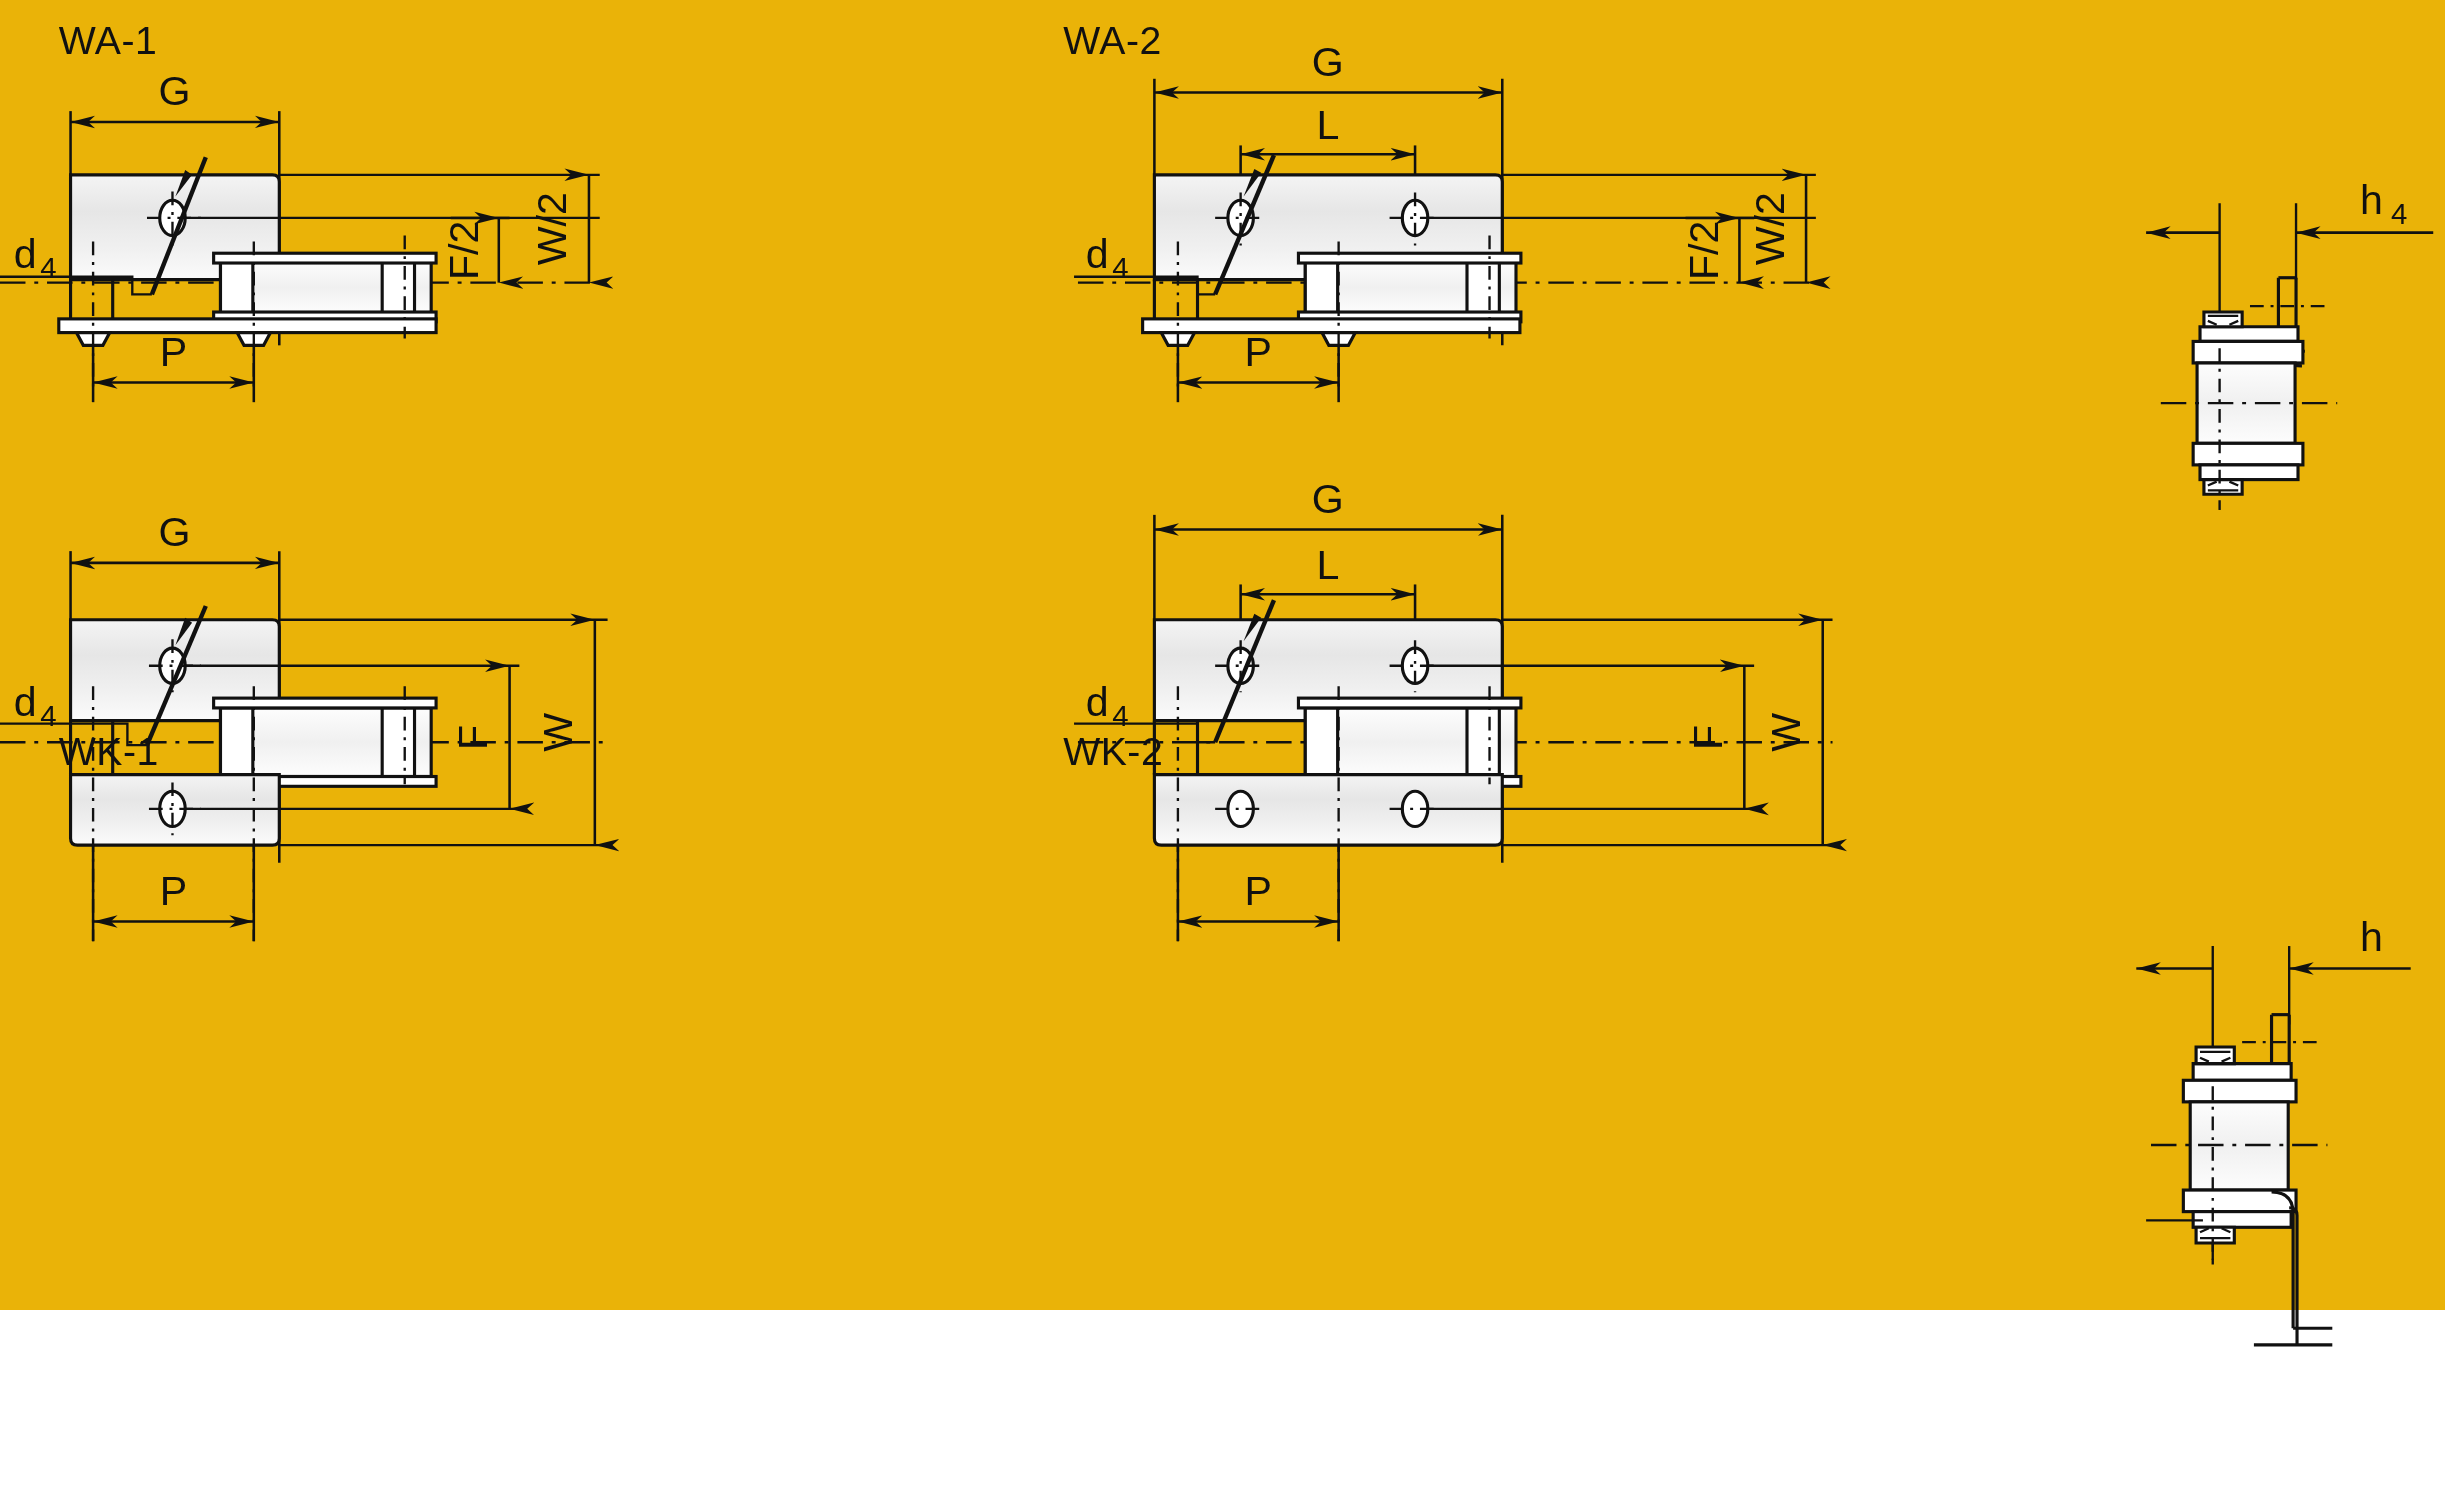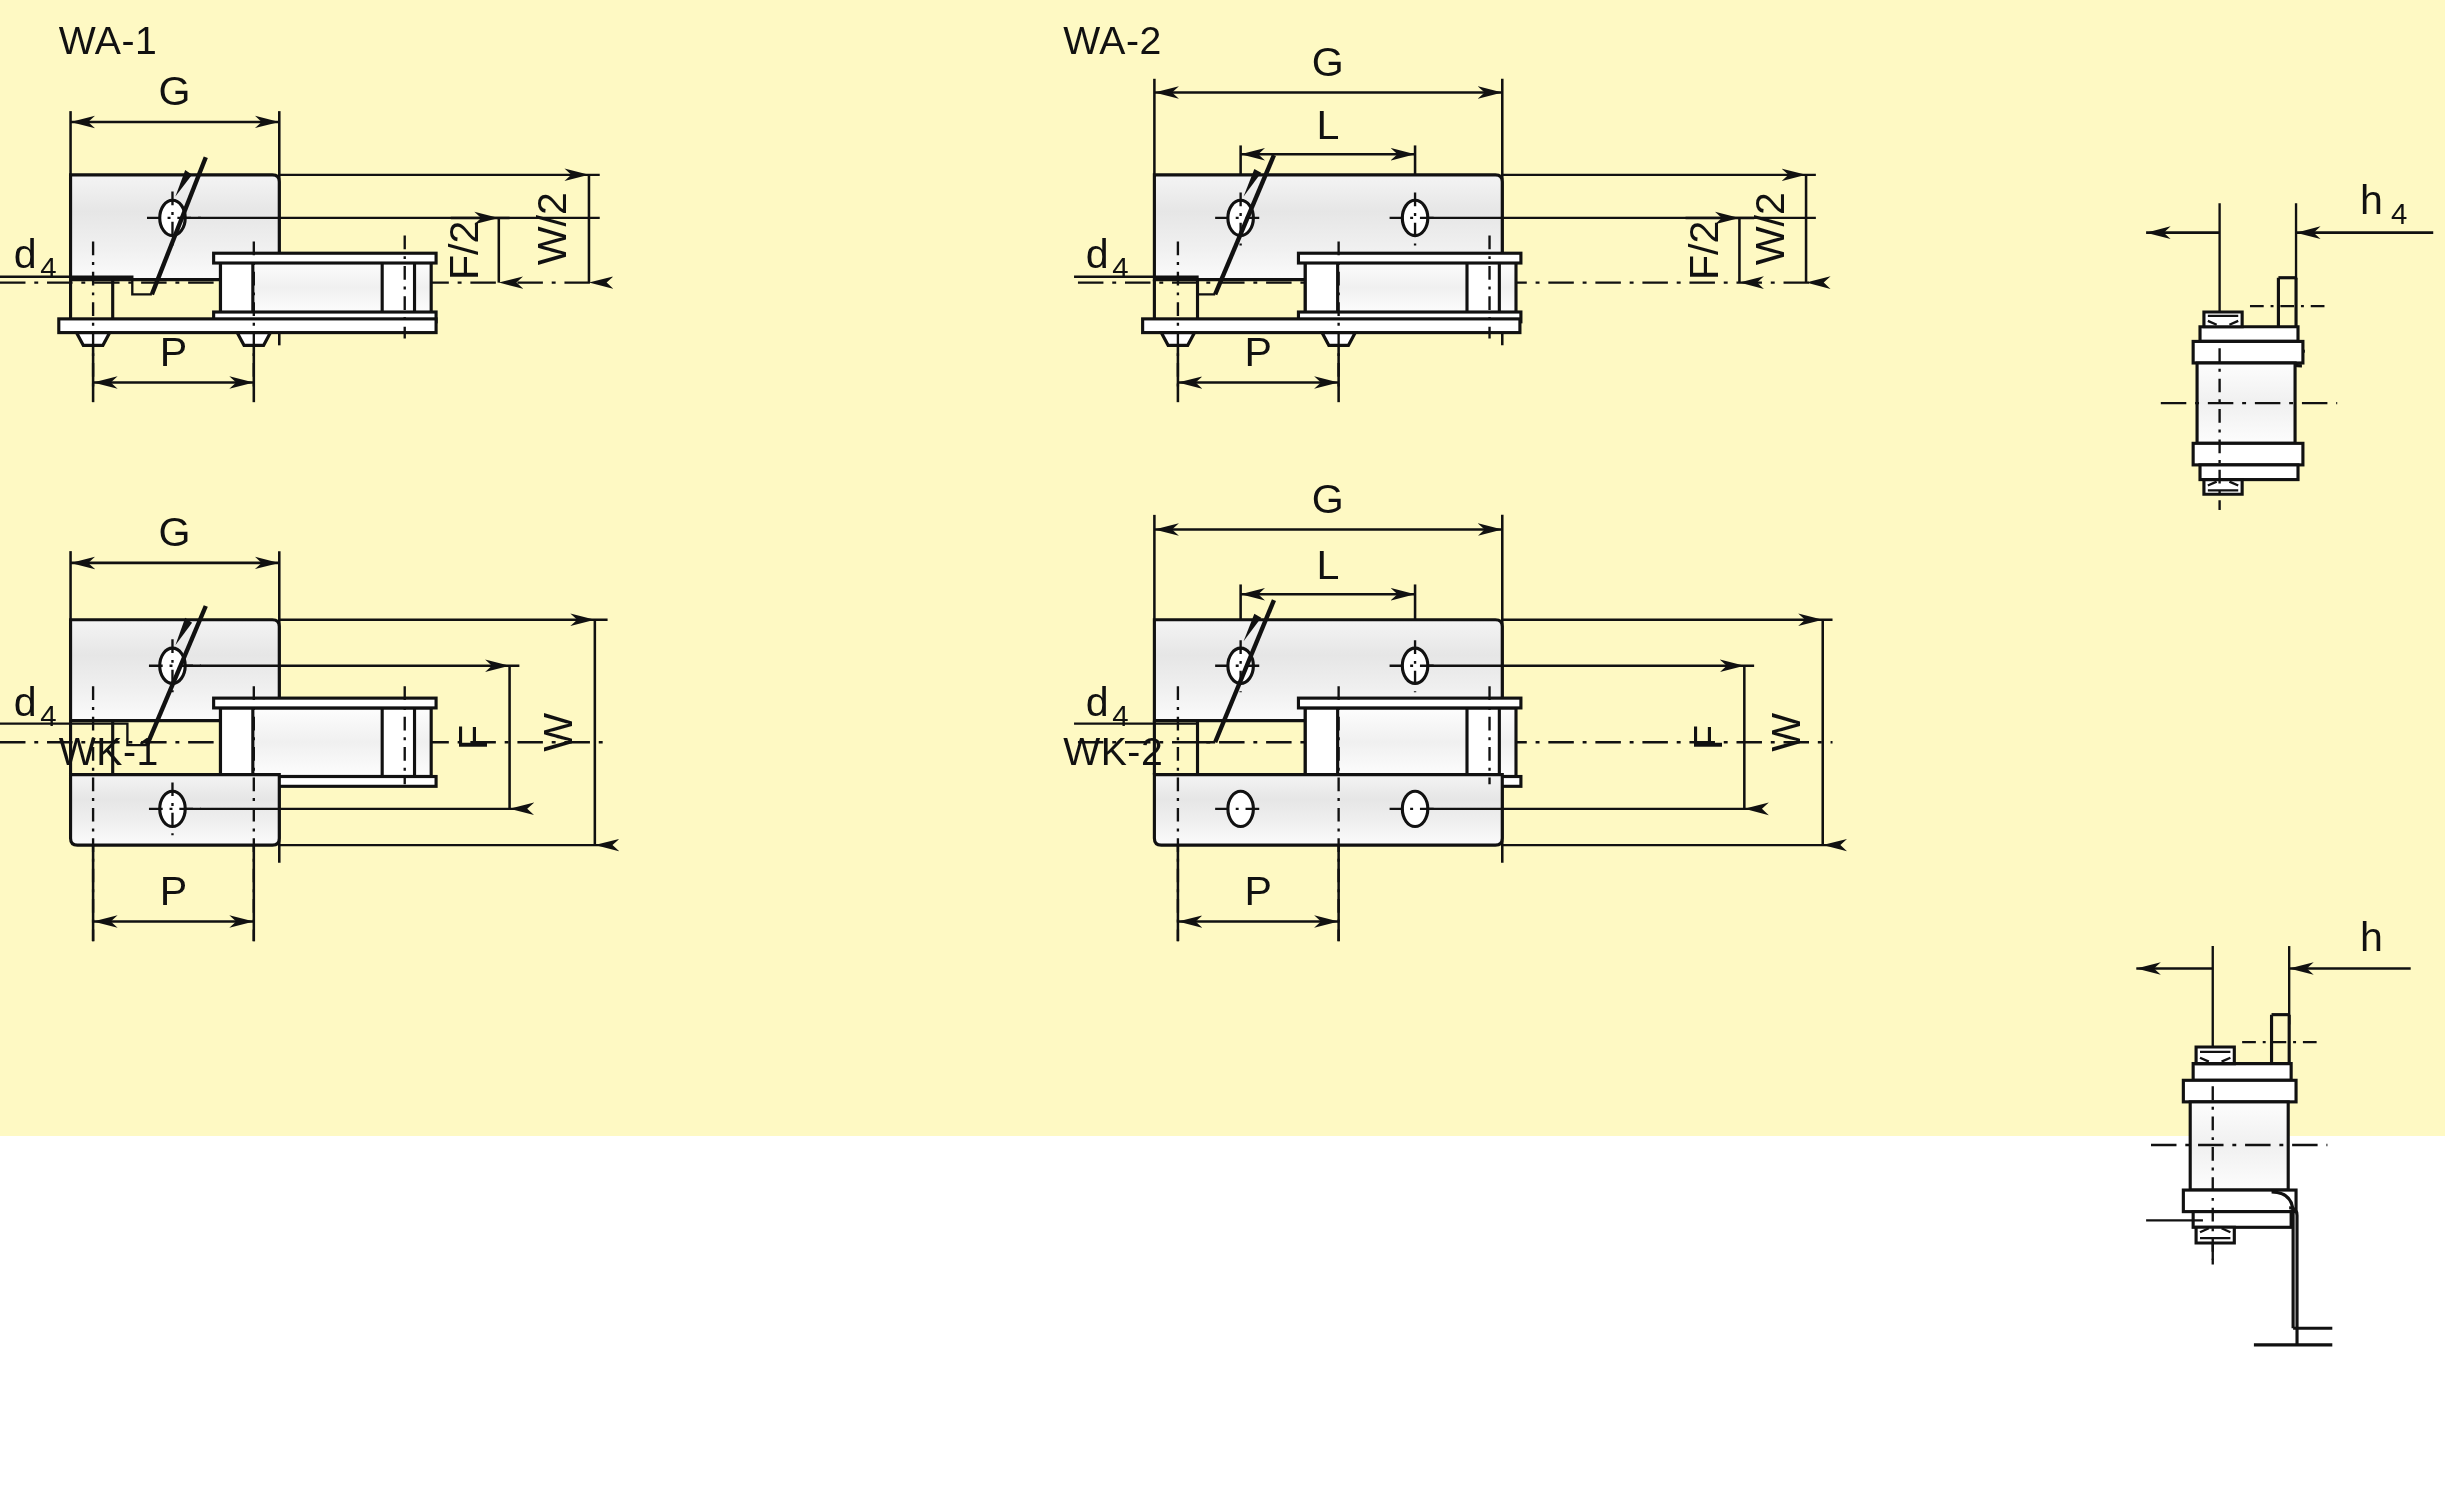--- a/index.html
+++ b/index.html
@@ -9,22 +9,22 @@
   }
   body {
     width: 2445px;
     height: 1506px;
     font-family: "Liberation Sans", sans-serif;
     overflow: hidden;
   }
   #sheet {
     position: relative;
     width: 2445px;
-    height: 1136px;
-    background: #fef9c3;
+    height: 1310px;
+    background: #eab308;
   }
   svg.drawing {
     position: absolute;
     left: 0;
     top: 0;
     width: 2445px;
     height: 1506px;
   }
   .ln      { stroke: #111111; stroke-width: 3.2; fill: none; stroke-linecap: butt; }
   .ln-thin { stroke: #111111; stroke-width: 2.4; fill: none; }

